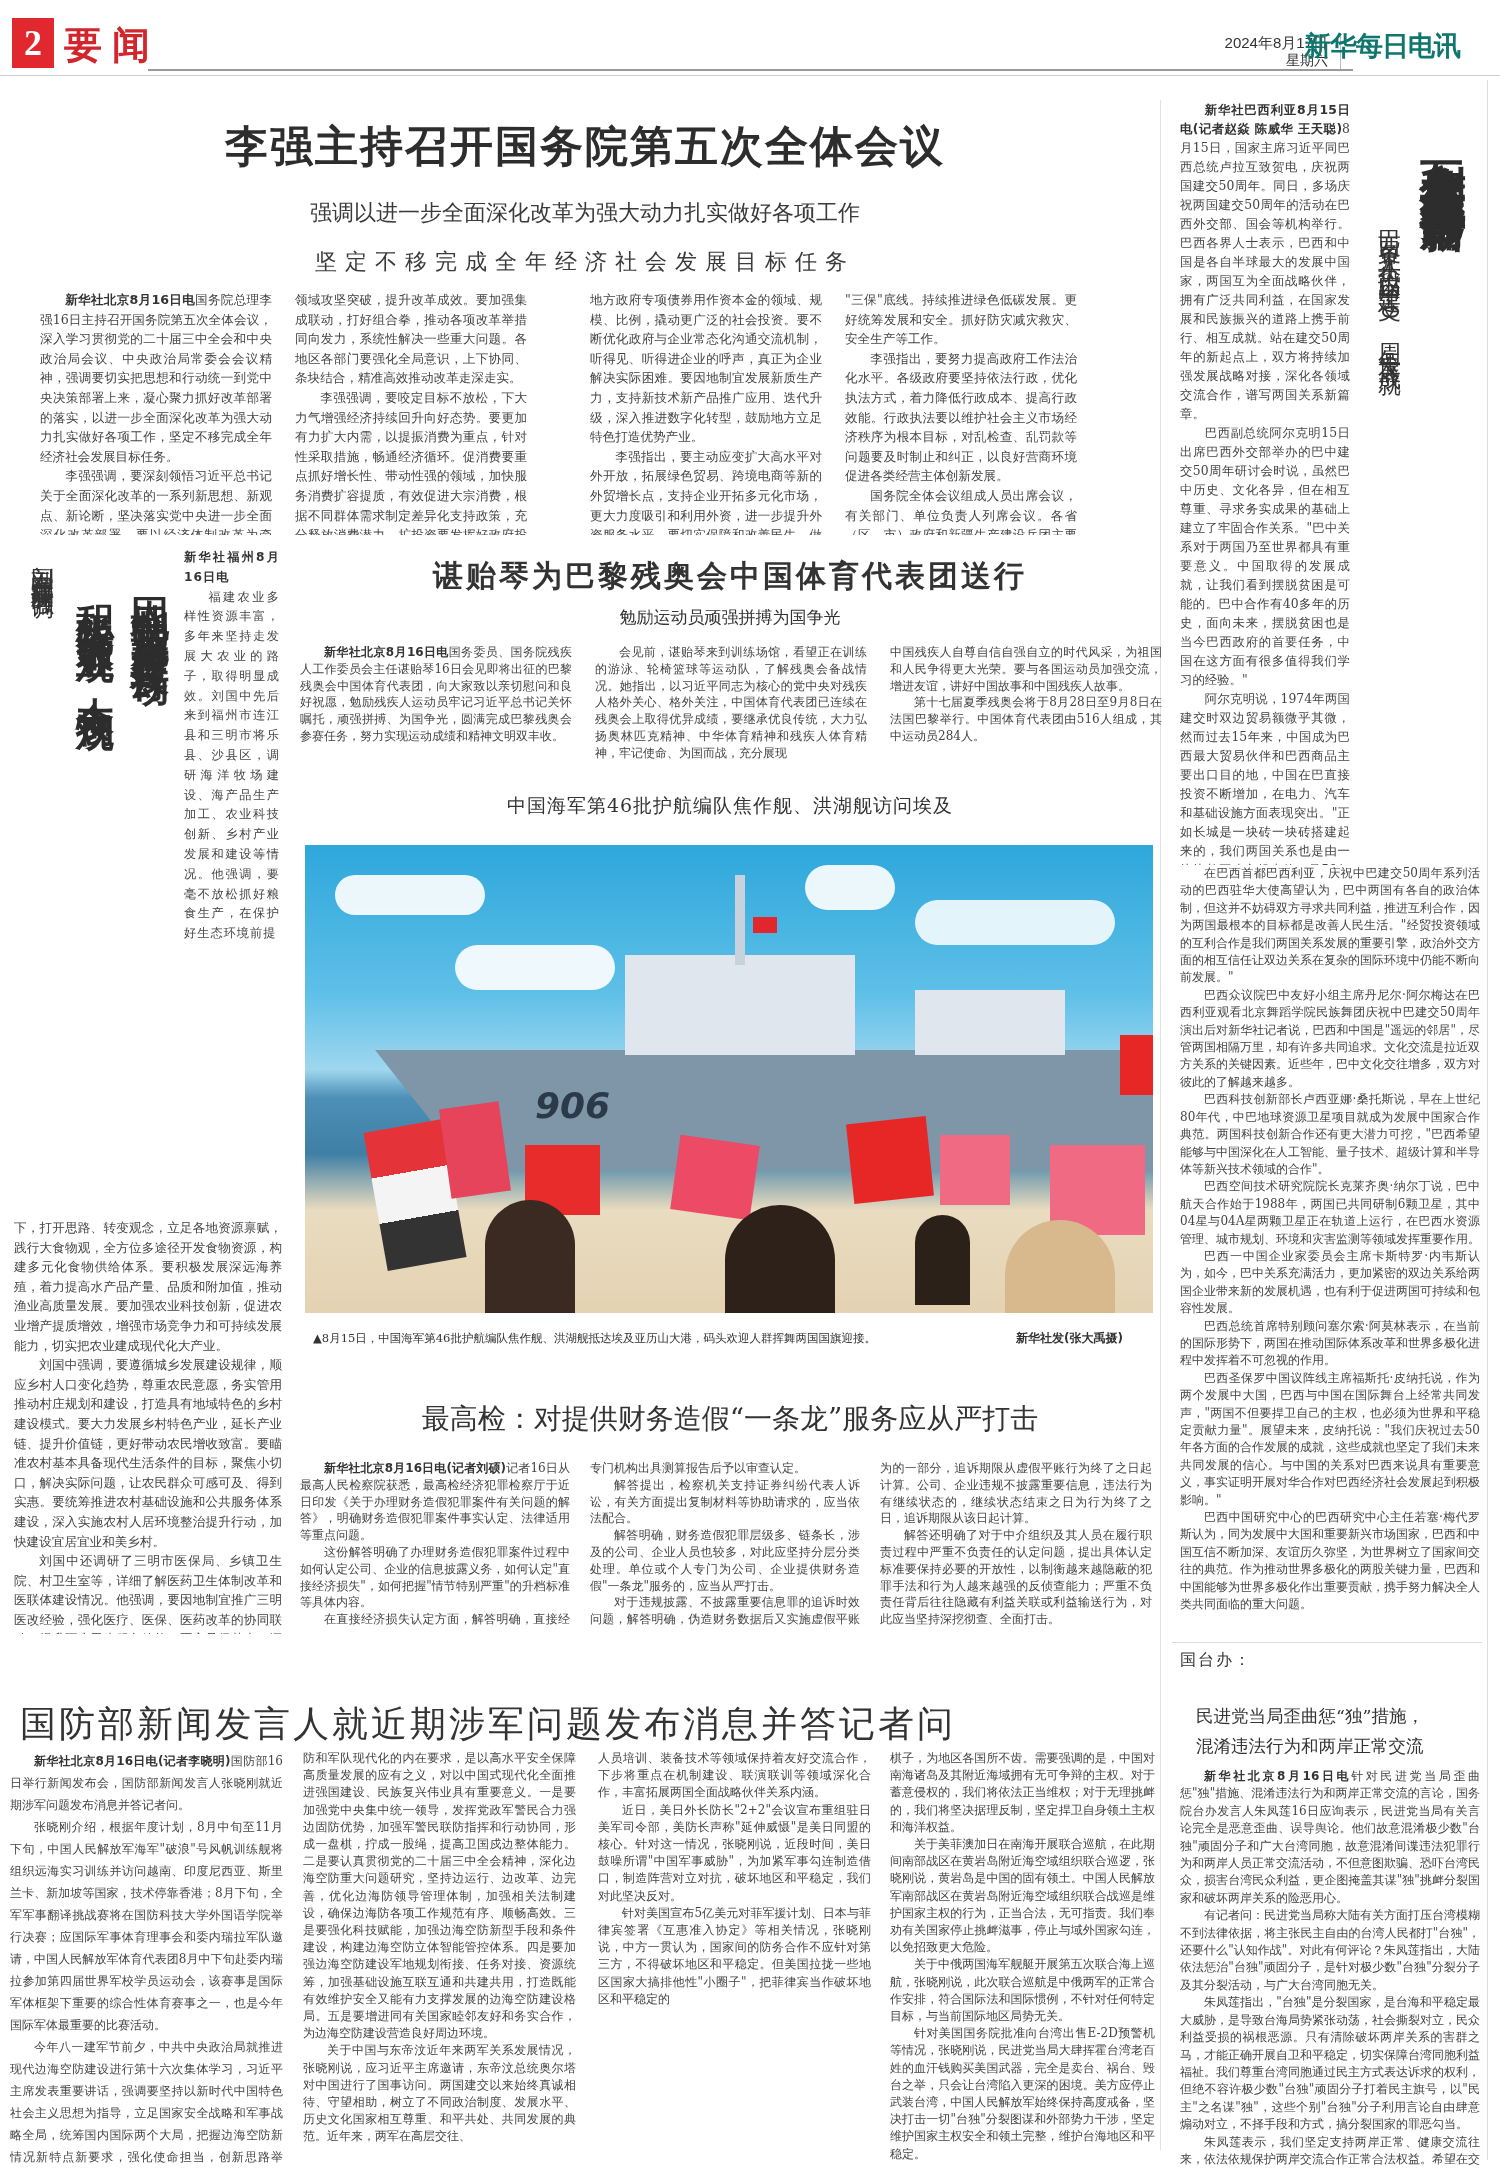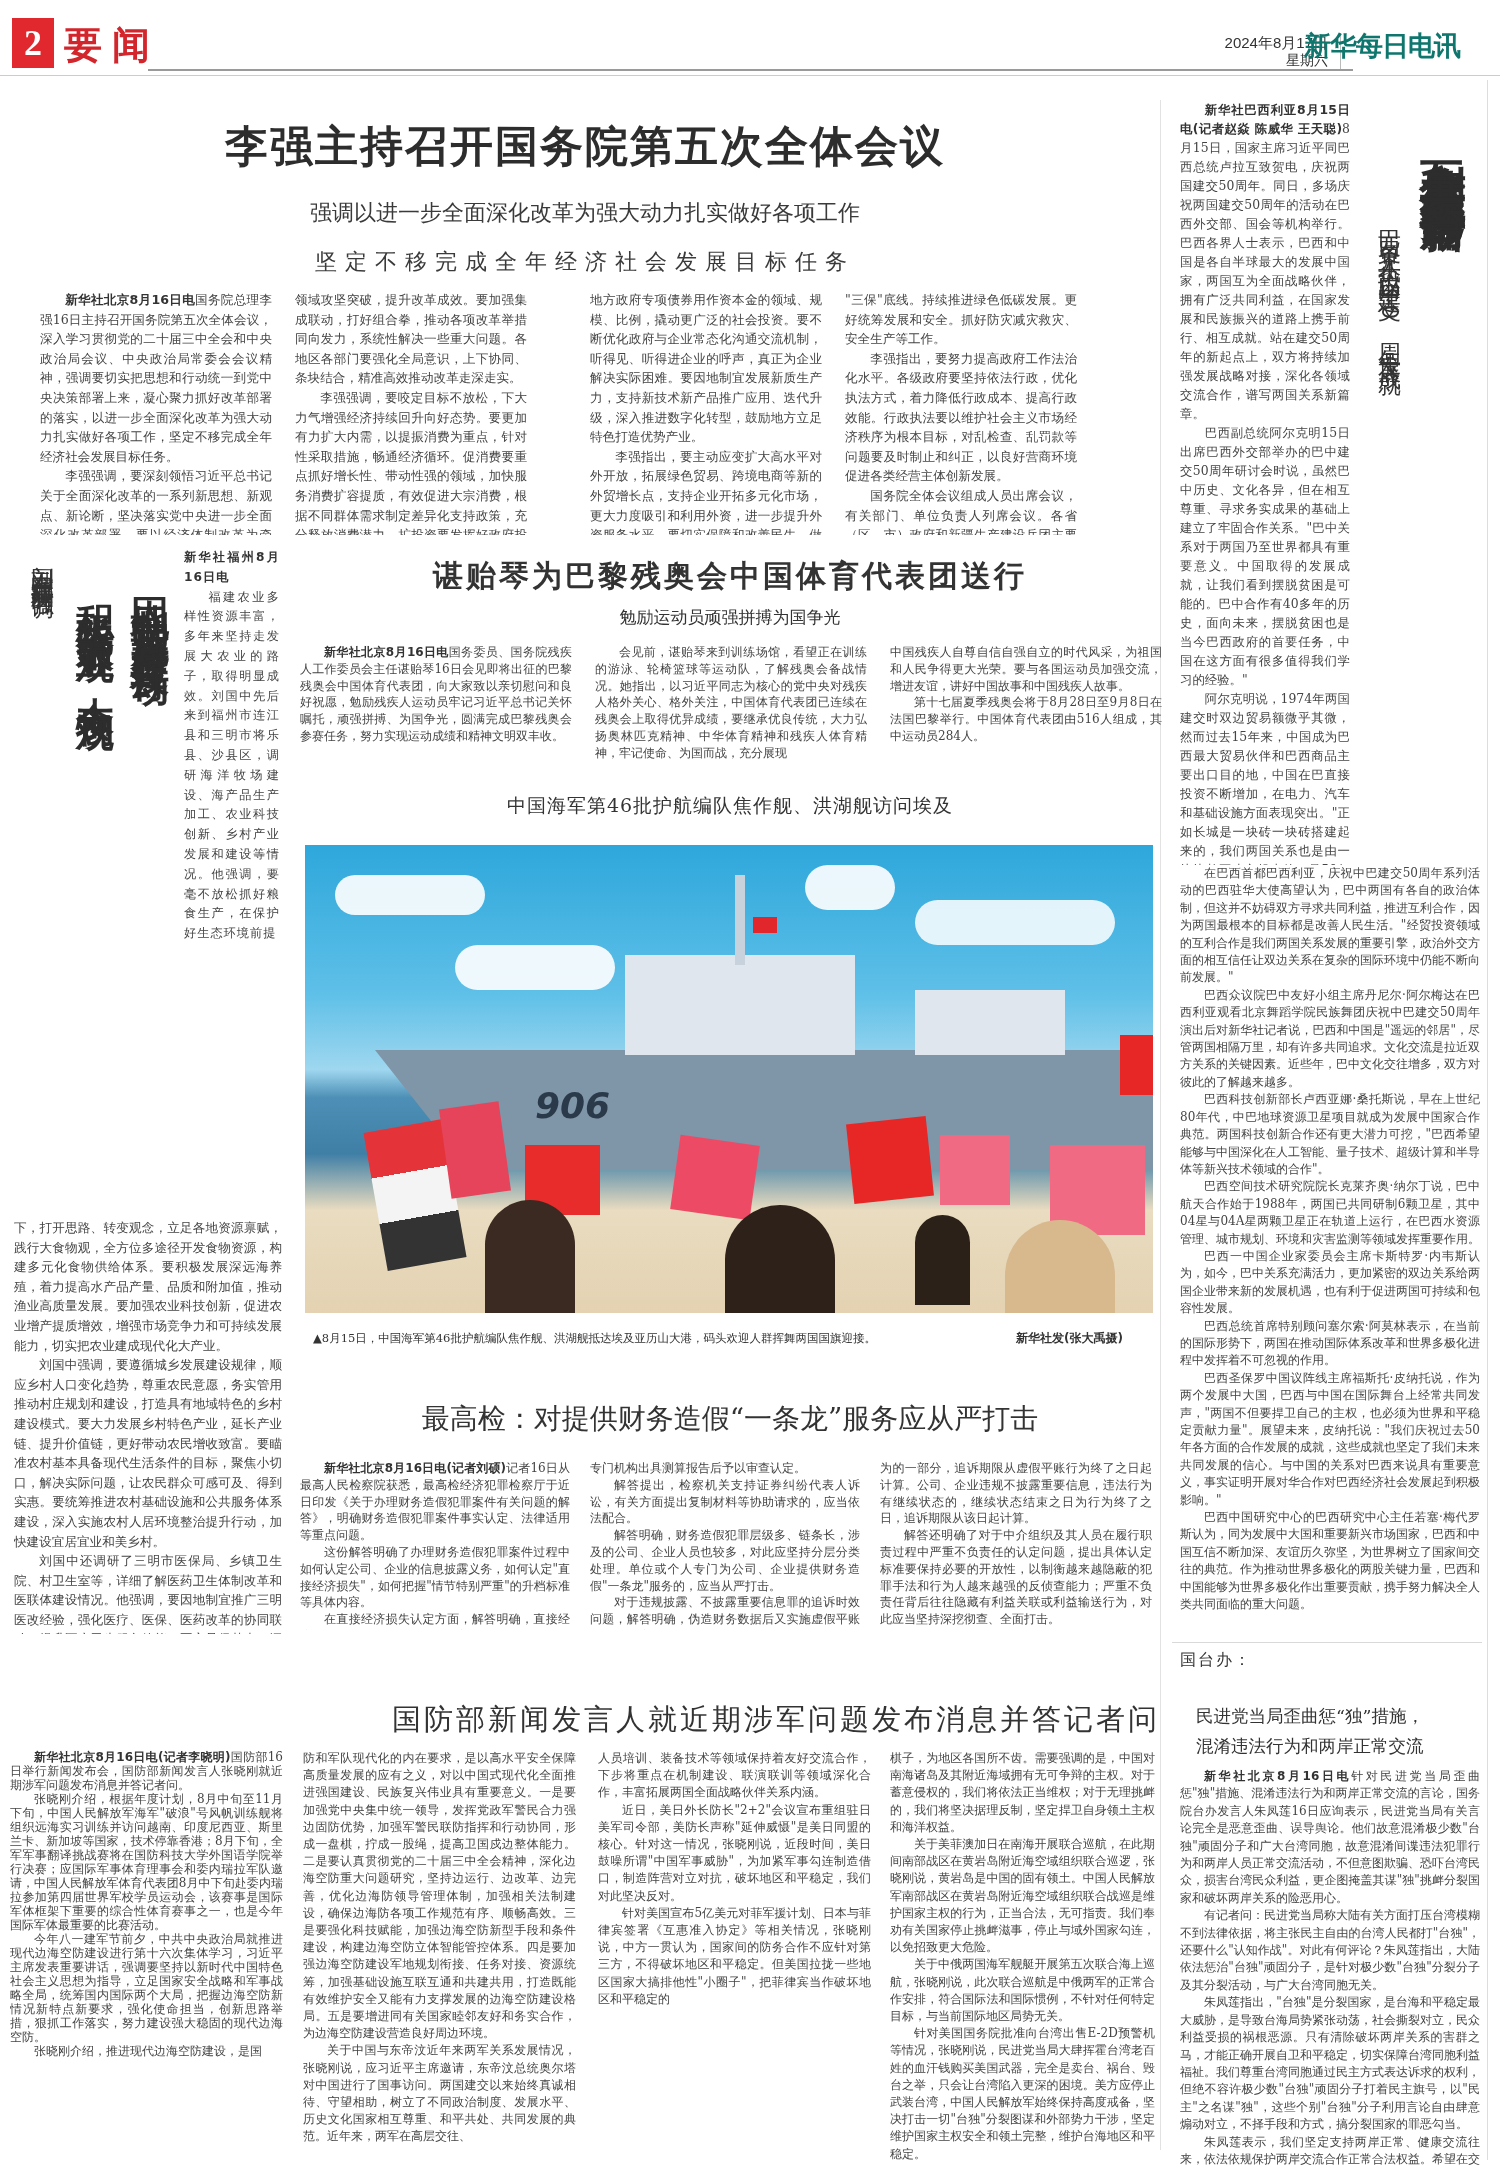--- a/index.html
+++ b/index.html
@@ -145,22 +145,22 @@
     <p>解答明确，财务造假犯罪层级多、链条长，涉及的公司、企业人员也较多，对此应坚持分层分类处理。单位或个人专门为公司、企业提供财务造假"一条龙"服务的，应当从严打击。</p>
     <p>对于违规披露、不披露重要信息罪的追诉时效问题，解答明确，伪造财务数据后又实施虚假平账行为的，该虚假平账行为是财务造假行</p>
   </div>
   <div class="abs txt" style="left:880px;top:1460px;width:272px;height:170px;font-size:12px;line-height:16.8px">
     <p style="text-indent:0">为的一部分，追诉期限从虚假平账行为终了之日起计算。公司、企业违规不披露重要信息，违法行为有继续状态的，继续状态结束之日为行为终了之日，追诉期限从该日起计算。</p>
     <p>解答还明确了对于中介组织及其人员在履行职责过程中严重不负责任的认定问题，提出具体认定标准要保持必要的开放性，以制衡越来越隐蔽的犯罪手法和行为人越来越强的反侦查能力；严重不负责任背后往往隐藏有利益关联或利益输送行为，对此应当坚持深挖彻查、全面打击。</p>
   </div>
 </section>
 
 <section>
-  <div class="abs" style="left:20px;top:1700px;width:1140px;text-align:right;font-size:29px;letter-spacing:3px;color:#333">国防部新闻发言人就近期涉军问题发布消息并答记者问</div>
-  <div class="abs txt" style="left:10px;top:1750px;width:273px;height:418px;font-size:12px;line-height:14px">
+  <div class="abs" style="left:20px;top:1700px;width:1140px;text-align:left;font-size:36px;letter-spacing:3px;color:#333">国防部新闻发言人就近期涉军问题发布消息并答记者问</div>
+  <div class="abs txt" style="left:10px;top:1750px;width:273px;height:418px;font-size:12px;line-height:22px">
     <p><span class="dl">新华社北京8月16日电(记者李晓明)</span><span>国防部16日举行新闻发布会，国防部新闻发言人张晓刚就近期涉军问题发布消息并答记者问。</span></p>
     <p>张晓刚介绍，根据年度计划，8月中旬至11月下旬，中国人民解放军海军"破浪"号风帆训练舰将组织远海实习训练并访问越南、印度尼西亚、斯里兰卡、新加坡等国家，技术停靠香港；8月下旬，全军军事翻译挑战赛将在国防科技大学外国语学院举行决赛；应国际军事体育理事会和委内瑞拉军队邀请，中国人民解放军体育代表团8月中下旬赴委内瑞拉参加第四届世界军校学员运动会，该赛事是国际军体框架下重要的综合性体育赛事之一，也是今年国际军体最重要的比赛活动。</p>
     <p>今年八一建军节前夕，中共中央政治局就推进现代边海空防建设进行第十六次集体学习，习近平主席发表重要讲话，强调要坚持以新时代中国特色社会主义思想为指导，立足国家安全战略和军事战略全局，统筹国内国际两个大局，把握边海空防新情况新特点新要求，强化使命担当，创新思路举措，狠抓工作落实，努力建设强大稳固的现代边海空防。</p>
     <p>张晓刚介绍，推进现代边海空防建设，是国</p>
   </div>
   <div class="abs txt" style="left:303px;top:1750px;width:273px;height:418px;font-size:12px;line-height:17.2px">
     <p style="text-indent:0">防和军队现代化的内在要求，是以高水平安全保障高质量发展的应有之义，对以中国式现代化全面推进强国建设、民族复兴伟业具有重要意义。一是要加强党中央集中统一领导，发挥党政军警民合力强边固防优势，加强军警民联防指挥和行动协同，形成一盘棋，拧成一股绳，提高卫国戍边整体能力。二是要认真贯彻党的二十届三中全会精神，深化边海空防重大问题研究，坚持边运行、边改革、边完善，优化边海防领导管理体制，加强相关法制建设，确保边海防各项工作规范有序、顺畅高效。三是要强化科技赋能，加强边海空防新型手段和条件建设，构建边海空防立体智能管控体系。四是要加强边海空防建设军地规划衔接、任务对接、资源统筹，加强基础设施互联互通和共建共用，打造既能有效维护安全又能有力支撑发展的边海空防建设格局。五是要增进同有关国家睦邻友好和务实合作，为边海空防建设营造良好周边环境。</p>
     <p>关于中国与东帝汶近年来两军关系发展情况，张晓刚说，应习近平主席邀请，东帝汶总统奥尔塔对中国进行了国事访问。两国建交以来始终真诚相待、守望相助，树立了不同政治制度、发展水平、历史文化国家相互尊重、和平共处、共同发展的典范。近年来，两军在高层交往、</p>
   </div>
   <div class="abs txt" style="left:598px;top:1750px;width:273px;height:418px;font-size:12px;line-height:17.2px">

